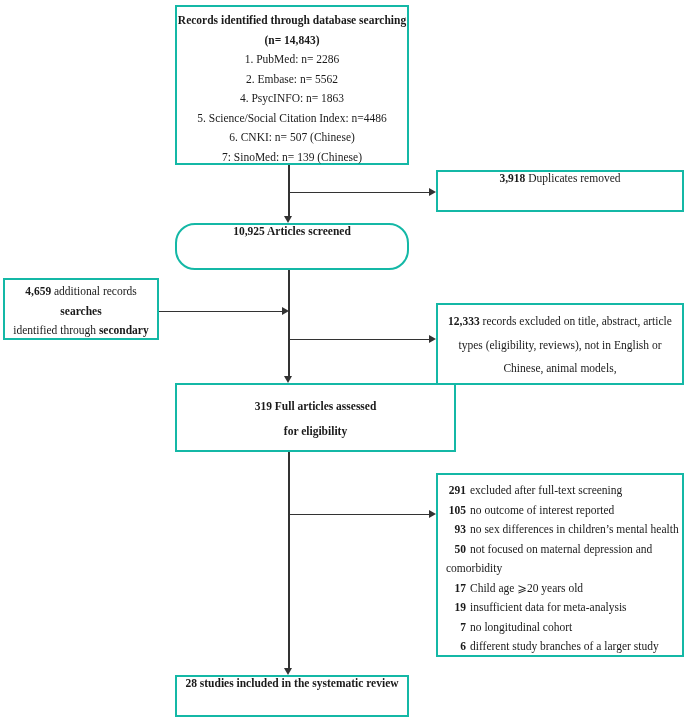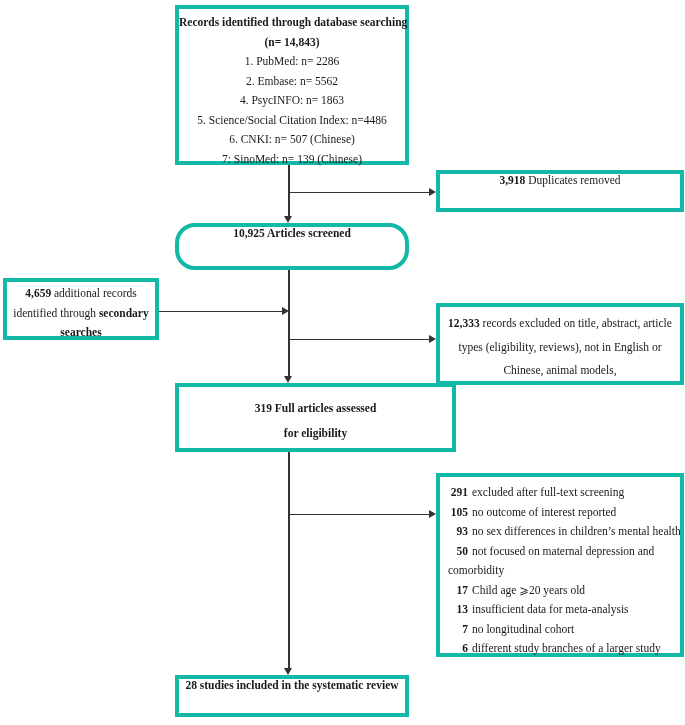--- a/index.html
+++ b/index.html
@@ -2,21 +2,21 @@
 <html><head>
 <meta charset="utf-8">
 <style>
   html,body{margin:0;padding:0;background:#ffffff;}
   .canvas{
     position:relative;width:685px;height:725px;background:#ffffff;
     font-family:"Liberation Serif","DejaVu Serif",serif;
     font-size:11.5px;color:#1a1a1a;overflow:hidden;
   }
   .box{
-    position:absolute;border:4px solid #14b8a6;background:#ffffff;
+    position:absolute;border:2px solid #14b8a6;background:#ffffff;
     box-sizing:border-box;
   }
   .box p{margin:0;white-space:nowrap;}
   .ctr{text-align:center;}
   .b{font-weight:bold;}
   .flexmid{display:flex;align-items:flex-start;justify-content:center;}
 
   
   .identified{left:175px;top:5px;width:234px;height:160px;padding-top:4px;}
   .identified p{line-height:19.5px;}
@@ -63,43 +63,43 @@
   <div class="box duplicates flexmid">
     <p><span class="b">3,918</span><span> Duplicates removed</span></p>
   </div>
 
   <div class="box screened flexmid">
     <p class="b">10,925 Articles screened</p>
   </div>
 
   <div class="box secondary ctr">
     <p><span class="b">4,659</span><span> additional records</span></p>
+    <p><span class="b">searches</span></p>
     <p><span>identified through </span><span class="b">secondary</span></p>
-    <p><span class="b">searches</span></p>
   </div>
 
   <div class="box excl1 ctr">
     <p><span class="b">12,333</span><span> records excluded on title, abstract, article</span></p>
     <p>types (eligibility, reviews), not in English or</p>
     <p>Chinese, animal models,</p>
   </div>
 
   <div class="box eligibility ctr">
     <p>319 Full articles assessed</p>
     <p>for eligibility</p>
   </div>
 
   <div class="box excl2">
     <p><span class="n">291</span><span>excluded after full-text screening</span></p>
     <p><span class="n">105</span><span>no outcome of interest reported</span></p>
     <p><span class="n">93</span><span>no sex differences in children’s mental health</span></p>
     <p><span class="n">50</span><span>not focused on maternal depression and</span></p>
     <p class="cont"><span>comorbidity</span></p>
     <p><span class="n">17</span><span>Child age ⩾20 years old</span></p>
-    <p><span class="n">13</span><span>insufficient data for meta-analysis</span></p>
+    <p><span class="n">19</span><span>insufficient data for meta-analysis</span></p>
     <p><span class="n">7</span><span>no longitudinal cohort</span></p>
     <p><span class="n">6</span><span>different study branches of a larger study</span></p>
   </div>
 
   <div class="box included flexmid">
     <p>28 studies included in the systematic review</p>
   </div>
 
   <div class="vline" style="left:288px;top:165px;height:52px;"></div>
   <div class="arr-down" style="left:284px;top:216px;"></div>

